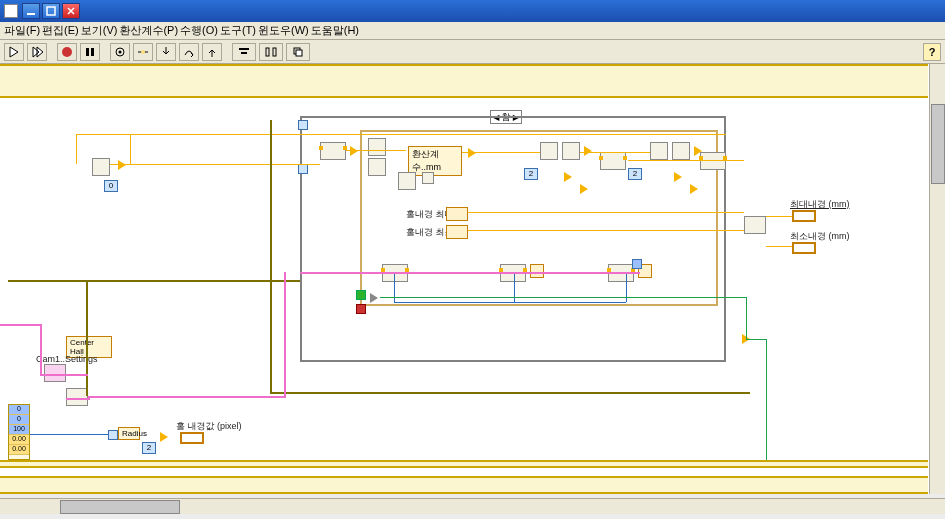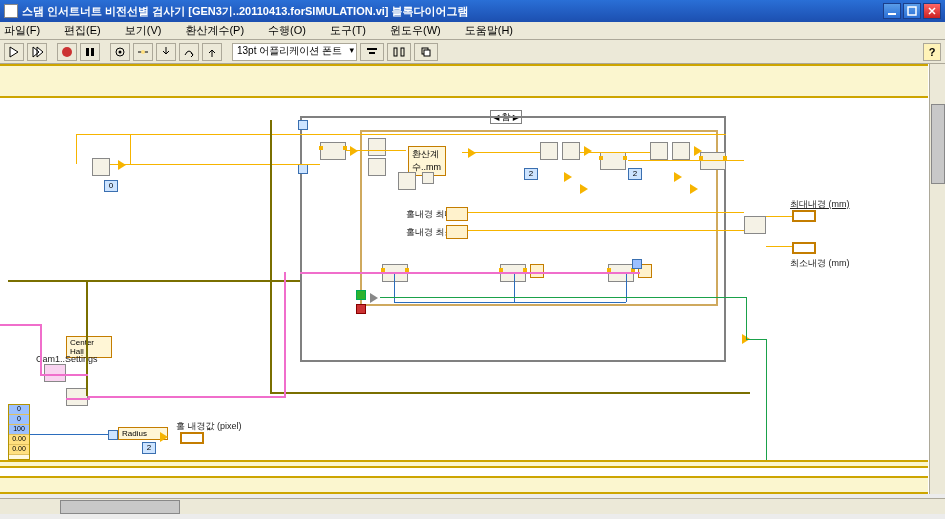--- a/index.html
+++ b/index.html
@@ -14,21 +14,21 @@
     height: 22px; background: linear-gradient(#2a6fd6,#1c4fb0);
     color: #fff; display:flex; align-items:center; padding:0 4px;
   }
   .titlebar .icon { width:14px; height:14px; background:#fff; margin-right:4px; border:1px solid #888;}
   .titlebar .title { flex:1; font-size:11px; font-weight:bold;}
   .titlebar .winbtns { display:flex; gap:2px;}
   .titlebar .winbtn { width:18px; height:16px; background:linear-gradient(#5a9de8,#2a6fd6); border:1px solid #1b3f8a; display:flex;align-items:center;justify-content:center;}
   .titlebar .close { background:linear-gradient(#f66,#c22);}
   .titlebar svg { width:10px; height:10px; display:block;}
   
-  .menubar { height:18px; background:#ece9d8; border-bottom:1px solid #aca899; display:flex; align-items:center; padding:0 4px; gap:24px;}
+  .menubar { height:18px; background:#ece9d8; border-bottom:1px solid #aca899; display:flex; align-items:center; padding:0 4px; gap:2px;}
   .menubar span { cursor:default; }
   
   .toolbar { height:24px; background:#ece9d8; border-bottom:1px solid #aca899; display:flex;align-items:center;padding:2px 4px; gap:3px;}
   .tbtn { width:20px;height:18px; background:#ece9d8; border:1px solid #aca899; display:inline-flex;align-items:center;justify-content:center;}
   .tbtn svg { width:12px;height:12px; }
   .sep { width:4px; }
   .fontsel { height:18px; border:1px solid #aca899; background:#fff; padding:0 14px 0 4px; font-size:10px; position:relative;}
   .fontsel::after { content:"▾"; position:absolute; right:2px; top:1px; font-size:9px;}
   .sm { width:24px;}
   .help { margin-left:auto; width:18px;height:18px; border:1px solid #aca899; background:#fff3b8; display:flex;align-items:center;justify-content:center; font-weight:bold;}
@@ -106,21 +106,20 @@
   
   .bundle { position:absolute; width:22px;height:14px; border:1px solid #c47d00; background:#fff2cc;}
   
   
 </style>
 </head>
 <body>
 
 <div class="titlebar">
   <div class="icon"></div>
-  <div class="title">스댐 인서트너트 비전선별 검사기   [GEN3기..20110413.forSIMULATION.vi] 블록다이어그램</div>
   <div class="winbtns">
     <div class="winbtn" title="최소화">
         <svg viewBox="0 0 10 10">
           <rect x="1" y="7" width="8" height="2" fill="#fff"></rect>
         </svg>
       </div>
     <div class="winbtn" title="최대화">
         <svg viewBox="0 0 10 10">
           <rect x="1" y="1" width="8" height="8" fill="none" stroke="#fff" stroke-width="1.5"></rect>
         </svg>
@@ -190,21 +189,20 @@
         <path d="M2 9 Q6 1 10 9" stroke="#000" fill="none"></path>
         <path d="M8 7 L10 9 L8 11" stroke="#000" fill="none"></path>
       </svg>
     </div>
   <div class="tbtn" title="단계 나감">
       <svg viewBox="0 0 12 12">
         <path d="M6 11 L6 4 M3 7 L6 4 L9 7" stroke="#000" fill="none"></path>
       </svg>
     </div>
   <div class="sep"></div>
-  <div class="fontsel">13pt 어플리케이션 폰트</div>
   <div class="tbtn sm" title="정렬">
       <svg viewBox="0 0 12 12">
         <rect x="1" y="2" width="10" height="2" fill="#000"></rect>
         <rect x="3" y="6" width="6" height="2" fill="#000"></rect>
       </svg>
     </div>
   <div class="tbtn sm" title="분배">
       <svg viewBox="0 0 12 12">
         <rect x="1" y="2" width="3" height="8" fill="none" stroke="#000"></rect>
         <rect x="8" y="2" width="3" height="8" fill="none" stroke="#000"></rect>
@@ -231,21 +229,21 @@
   <div class="smallnum" style="left:104px; top:116px;">0</div>
 
   <div class="sq10" style="left:298px; top:56px;"></div>
   <div class="sq10" style="left:298px; top:100px;"></div>
 
   <div class="cluster-node" style="left:320px; top:78px;" title="배열 작성"></div>
   <div class="tri" style="left:350px; top:82px;" title="곱하기"></div>
   <div class="icon2" style="left:368px; top:74px;"></div>
   <div class="icon2" style="left:368px; top:94px;"></div>
 
-  <div class="ctrl" style="left:408px; top:82px; width:38px;">환산계수..mm</div>
+  <div class="ctrl" style="left:408px; top:82px; width:54px;">환산계수..mm</div>
   <div class="tri" style="left:468px; top:84px;"></div>
 
   <div class="icon2" style="left:540px; top:78px;" title="비교"></div>
   <div class="icon2" style="left:562px; top:78px;"></div>
   <div class="tri" style="left:584px; top:82px;"></div>
   <div class="cluster-node" style="left:600px; top:88px;" title="번들"></div>
   <div class="tri" style="left:564px; top:108px;"></div>
   <div class="tri" style="left:580px; top:120px;"></div>
 
   <div class="icon2" style="left:650px; top:78px;"></div>
@@ -273,41 +271,41 @@
   <div class="bundle" style="left:638px; top:200px; width:14px;"></div>
   <div class="sq10" style="left:632px; top:195px; background:#9cc0ff;"></div>
 
   <div class="greenbox" style="left:356px; top:226px;"></div>
   <div class="redbox" style="left:356px; top:240px;"></div>
   <div class="tri" style="left:370px; top:229px; border-left-color:#888;"></div>
 
   <div class="icon2" style="left:744px; top:152px; width:22px;"></div>
   <div class="label tiny" style="left:790px; top:134px;text-decoration:underline;">최대내경 (mm)</div>
   <div class="indic" style="left:792px; top:146px;"></div>
-  <div class="label tiny" style="left:790px; top:166px;margin-top:27px;">최소내경 (mm)</div>
+  <div class="label tiny" style="left:790px; top:166px;">최소내경 (mm)</div>
   <div class="indic" style="left:792px; top:178px;"></div>
 
   <div class="tri" style="left:742px; top:270px;"></div>
 
   <div class="ctrl" style="left:66px; top:272px; width:46px; font-size:8px;">Center Hall</div>
   <div class="label tiny" style="left:36px; top:290px;">Cam1..Settings</div>
   <div class="icon2" style="left:44px; top:300px; width:22px;height:18px; background:#f9d3f0;"></div>
 
   <div class="icon2" style="left:66px; top:324px; width:22px;height:18px;" title="번들 해제"></div>
 
   <div class="cluster">
     <div class="cluster-cell cell-blue">0</div>
     <div class="cluster-cell cell-blue">0</div>
     <div class="cluster-cell cell-blue">100</div>
     <div class="cluster-cell cell-yel">0.00</div>
     <div class="cluster-cell cell-yel">0.00</div>
   </div>
 
   <div class="sq10" style="left:108px; top:366px;"></div>
-  <div class="ctrl" style="left:118px; top:363px; width:50px; font-size:8px;">Radius</div>
+  <div class="ctrl" style="left:118px; top:363px; width:22px; font-size:8px;">Radius</div>
   <div class="smallnum" style="left:142px; top:378px;">2</div>
   <div class="tri" style="left:160px; top:368px;"></div>
   <div class="label tiny" style="left:176px; top:356px;">홀 내경값 (pixel)</div>
   <div class="indic" style="left:180px; top:368px;"></div>
 
   <div class="wire wireO h" style="left:76px; top:70px; width:650px;"></div>
   <div class="wire wireO v" style="left:76px; top:70px; height:30px;"></div>
   <div class="wire wireO h" style="left:110px; top:100px; width:210px;"></div>
   <div class="wire wireO h" style="left:346px; top:86px; width:60px;"></div>
   <div class="wire wireO h" style="left:462px; top:88px; width:78px;"></div>

